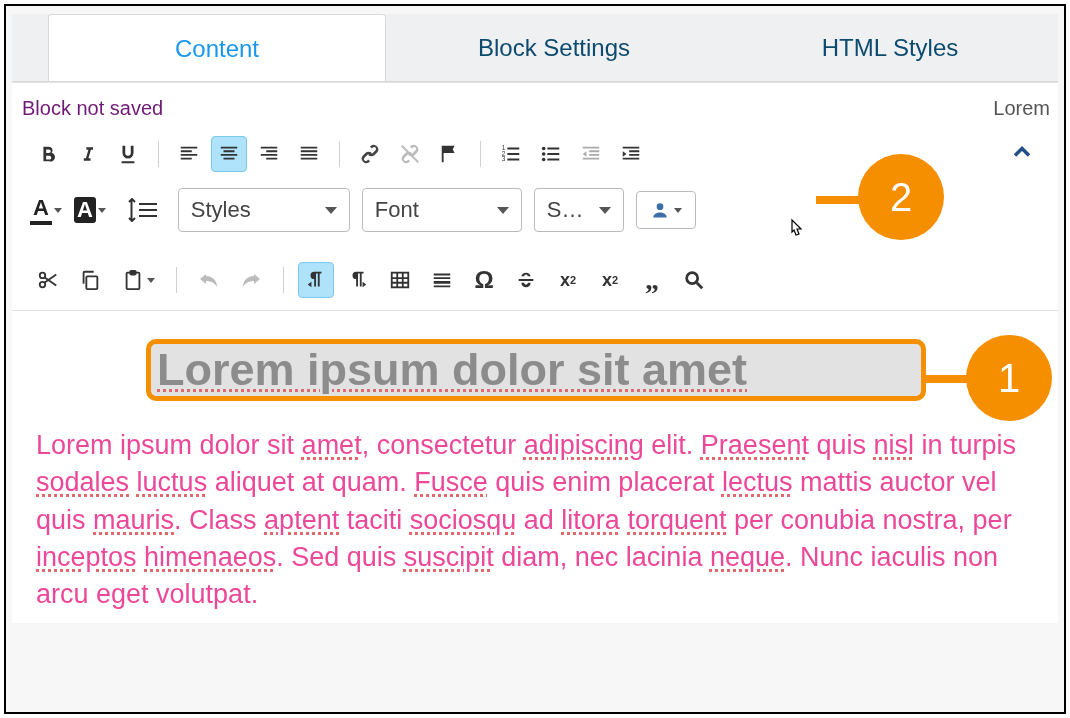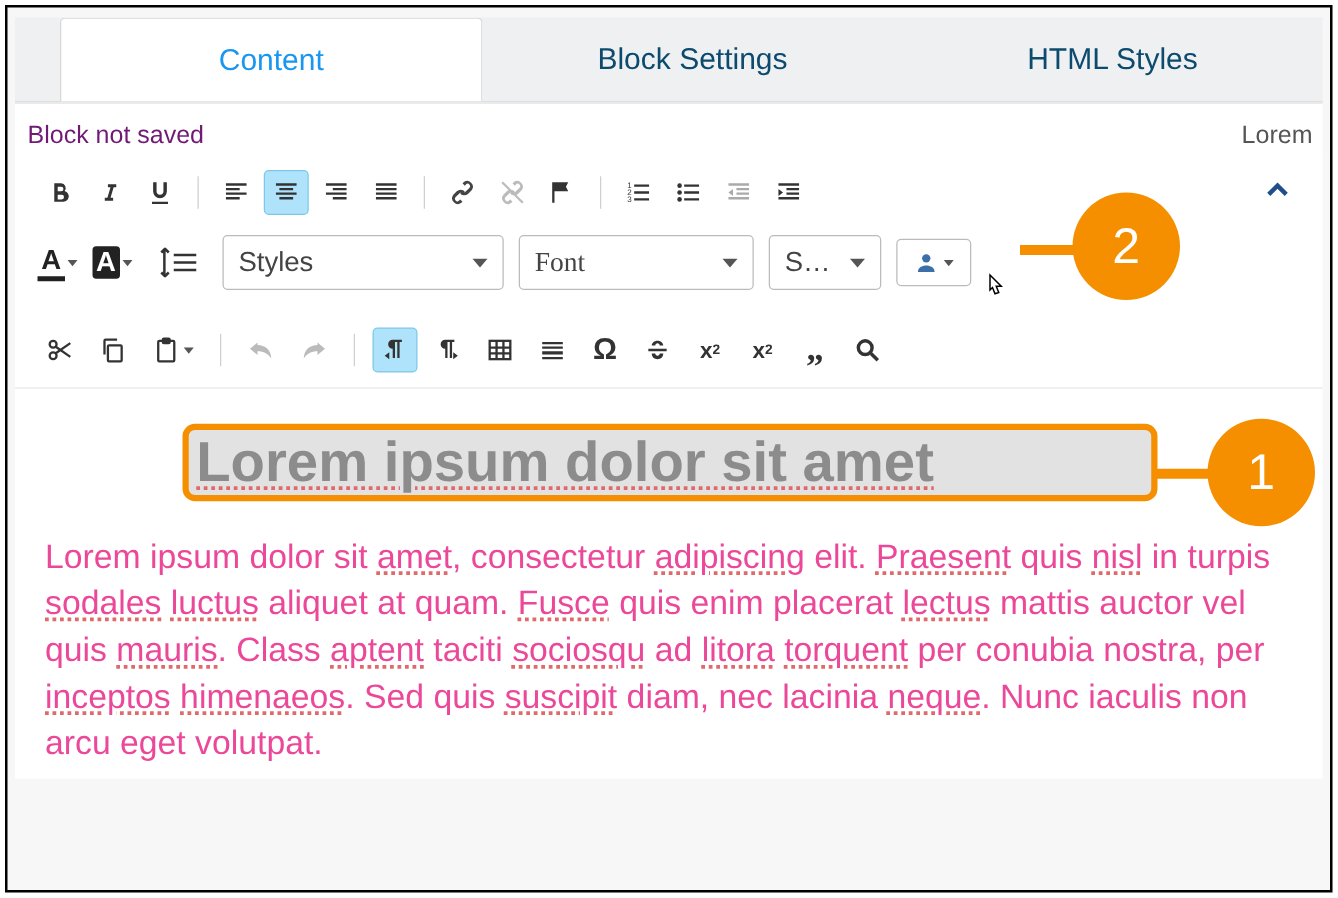--- a/index.html
+++ b/index.html
@@ -124,22 +124,22 @@
     border-radius: 4px;
     background: #fff;
     padding: 8px 12px;
     font-size: 22px;
     color: #444;
     display: flex;
     align-items: center;
     justify-content: space-between;
     cursor: pointer;
   }
-  .select.styles { width: 225px; }
-  .select.font { width: 188px; font-family: Liberation Serif, serif; }
+  .select.styles { width: 172px; }
+  .select.font { width: 160px; }
   .select.size { width: 90px; }
   .select.person { width: 60px; justify-content: center; gap: 4px; padding: 8px 6px; }
   .caret {
     display: inline-block;
     width: 0; height: 0;
     border-left: 6px solid transparent;
     border-right: 6px solid transparent;
     border-top: 7px solid #555;
   }
   .caret.sm { border-left-width: 4px; border-right-width: 4px; border-top-width: 5px; }

